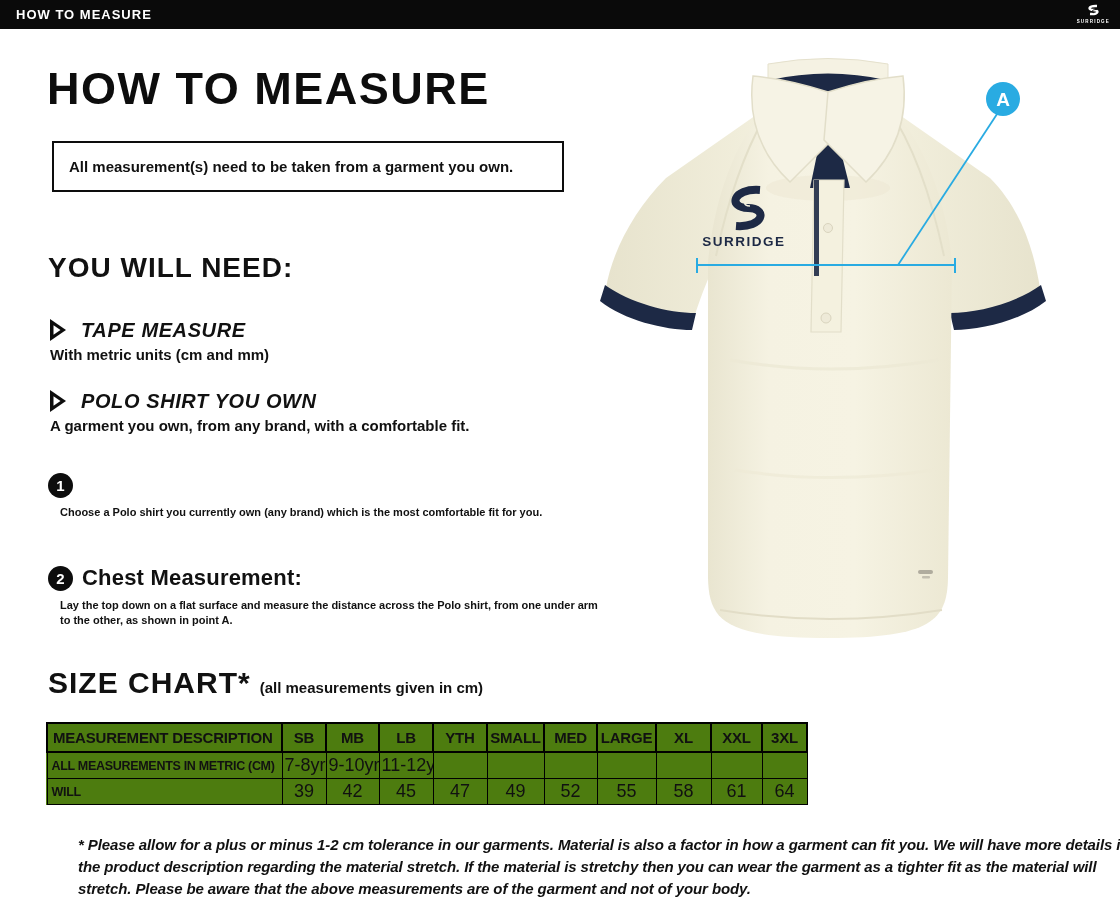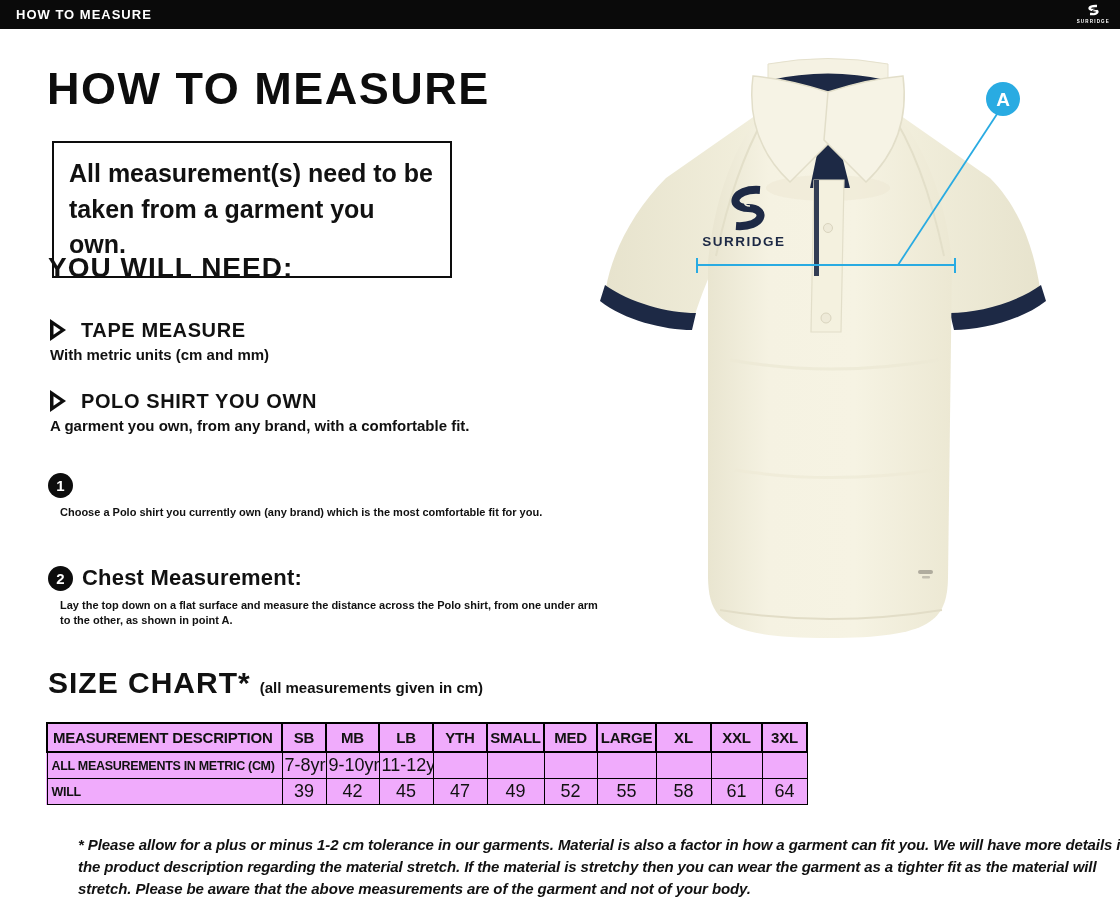--- a/index.html
+++ b/index.html
@@ -10,44 +10,44 @@
   .topbar{position:absolute;left:0;top:0;width:1120px;height:29px;background:#0a0a0a;
           display:flex;align-items:center;justify-content:space-between;box-sizing:border-box;
           padding:0 8px 0 16px;}
   .topbar-title{color:#fff;font-size:13px;font-weight:bold;letter-spacing:1px;}
   .topbar-logo{display:flex;flex-direction:column;align-items:center;line-height:1;padding-right:2px;}
   .topbar-logo-text{color:#fff;font-size:4.5px;font-weight:bold;letter-spacing:1.2px;margin-top:1px;}
 
   
   .h1{position:absolute;left:47px;top:63px;margin:0;font-size:45px;font-weight:bold;
       letter-spacing:1.5px;color:#0d0d0d;}
-  .notice{position:absolute;left:52px;top:141px;width:400px;box-sizing:border-box;
-          border:2.5px solid #0d0d0d;padding:13px 15px;font-size:25px;font-weight:bold;line-height:1.42;}
+  .notice{position:absolute;left:52px;top:141px;width:512px;box-sizing:border-box;
+          border:2.5px solid #0d0d0d;padding:13px 15px;font-size:15px;font-weight:bold;line-height:1.42;}
   .ywn{position:absolute;left:48px;top:252px;margin:0;font-size:28px;font-weight:bold;letter-spacing:1px;}
 
   
   .need-item{position:absolute;left:48px;}
   .need-head{display:flex;align-items:center;gap:13px;}
-  .need-title{font-size:20px;font-weight:bold;letter-spacing:.6px;}
+  .need-title{font-size:20px;font-weight:bold;letter-spacing:.6px;font-style:italic;}
   .need-desc{font-size:15px;font-weight:bold;margin-top:3px;margin-left:2px;}
 
   
   .step{position:absolute;left:48px;}
   .step-head{display:flex;align-items:center;gap:9px;}
   .step-num{width:25px;height:25px;border-radius:50%;background:#0d0d0d;color:#fff;
             font-size:15px;font-weight:bold;display:inline-flex;align-items:center;justify-content:center;}
   .step-title{font-size:22px;font-weight:bold;letter-spacing:.2px;}
   .step-desc{font-size:11px;font-weight:bold;line-height:1.4;width:540px;margin-top:7px;margin-left:12px;}
 
   
   .sc-head{position:absolute;left:48px;top:666px;display:flex;align-items:baseline;gap:9px;}
   .sc-title{font-size:30px;font-weight:bold;letter-spacing:1px;}
   .sc-sub{font-size:15px;font-weight:bold;}
   table.size{position:absolute;left:46px;top:722px;width:760px;border-collapse:collapse;
-             table-layout:fixed;background:#f0abfc;}
+             table-layout:fixed;background:#4d7c0f;}
   table.size th,table.size td{border:1.6px solid #000;box-sizing:border-box;overflow:hidden;white-space:nowrap;}
   table.size thead th{border-width:2px;font-size:15px;font-weight:bold;text-align:center;
                       padding:5px 2px;letter-spacing:-.2px;}
   table.size thead th.desc{text-align:left;padding-left:5px;}
   table.size td{font-size:18px;text-align:center;padding:2px 2px;height:18px;}
   table.size td.rowlabel{font-size:12.5px;font-weight:bold;text-align:left;padding-left:4px;letter-spacing:-.3px;}
 
   .footnote{position:absolute;left:44px;top:819px;width:1066px;font-size:15px;font-weight:bold;
             font-style:italic;line-height:1.45;letter-spacing:-.1px;margin-left:34px;}
 

